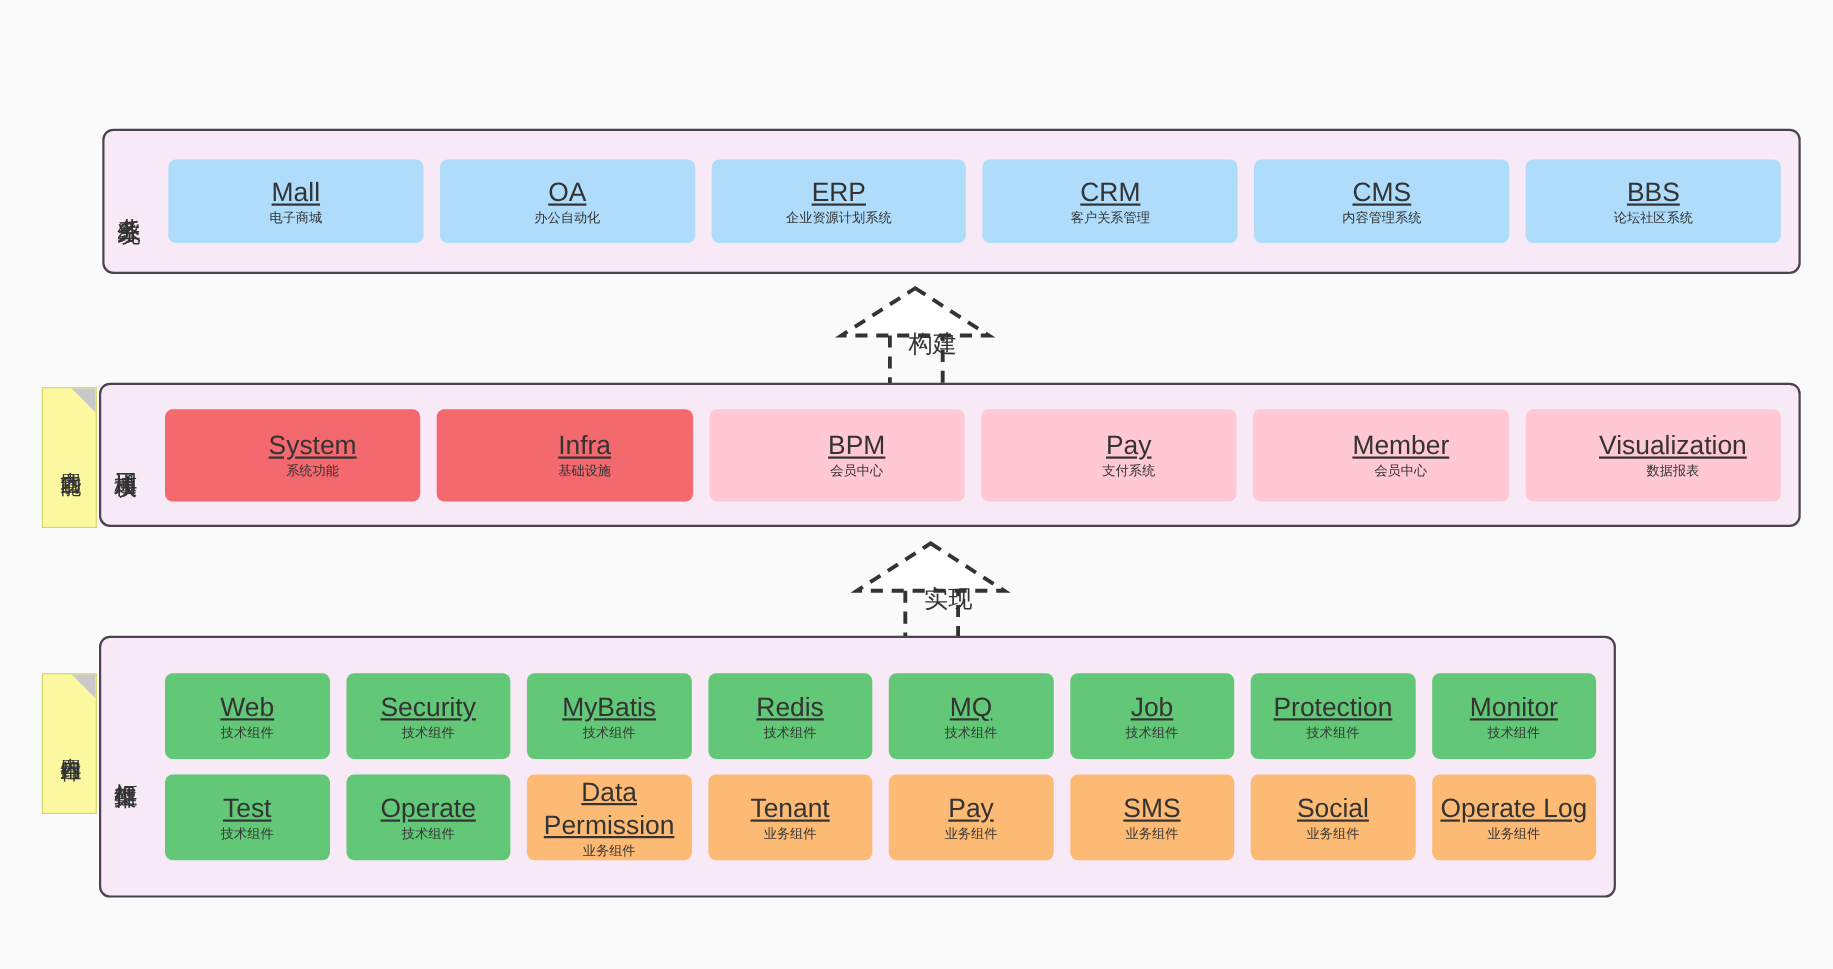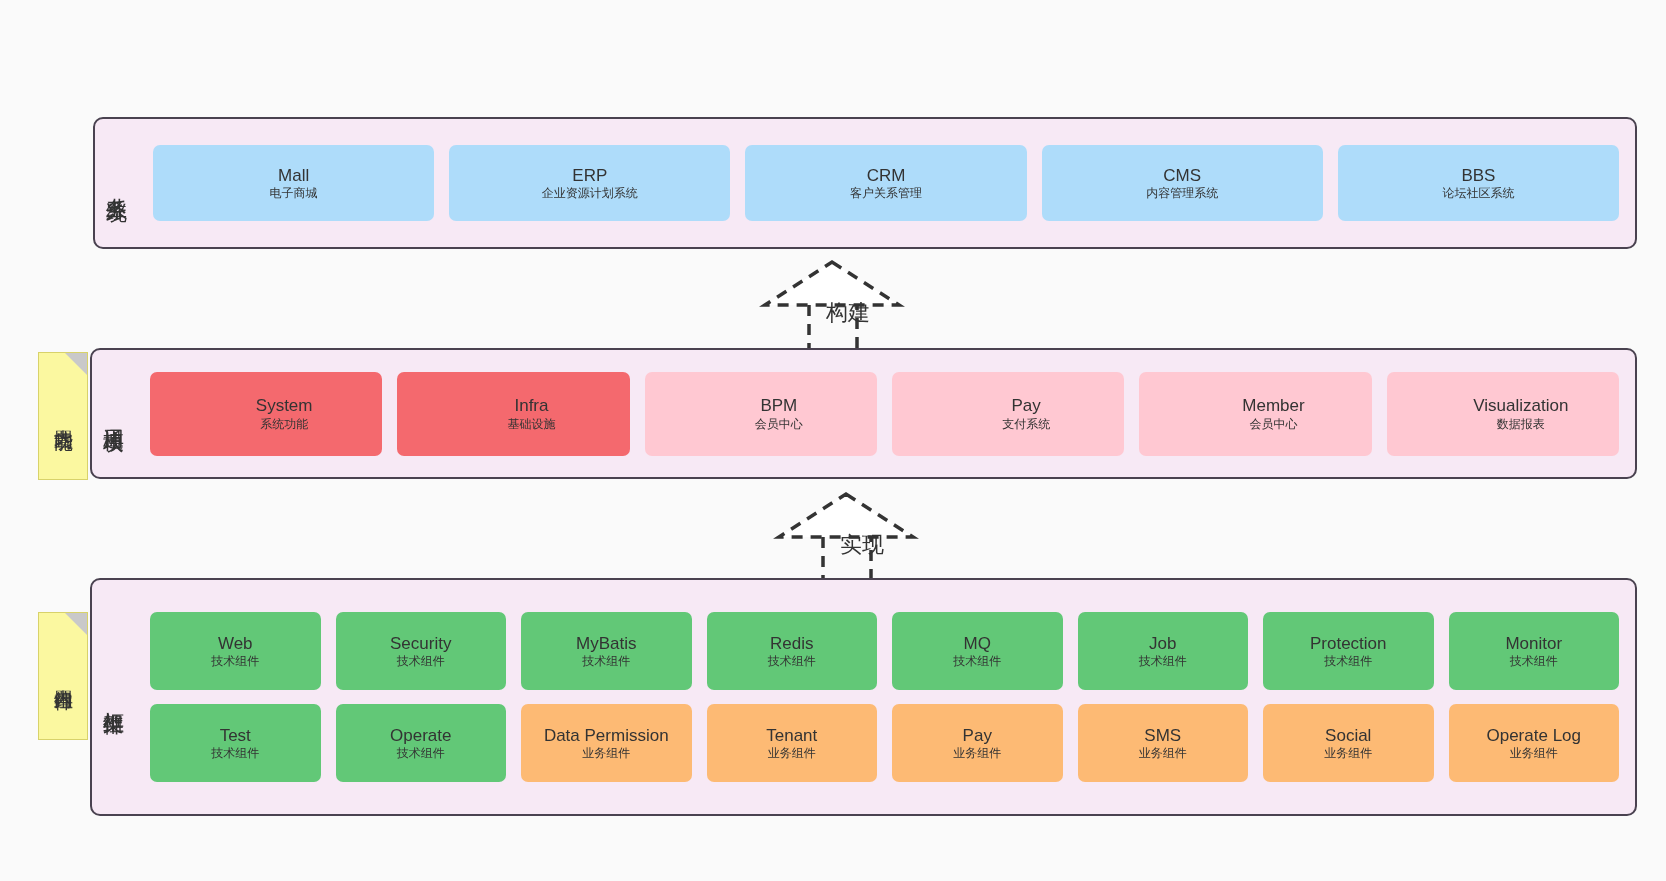--- a/index.html
+++ b/index.html
@@ -70,21 +70,21 @@
     border-radius: 7px;
     display: flex;
     flex-direction: column;
     align-items: center;
     justify-content: center;
     text-align: center;
     padding: 6px 8px;
     color: #333333;
     line-height: 1.25;
   }
-  .card .t1 { font-size: 17px; }
+  .card .t1 { font-size: 24px; text-decoration: underline; }
   .card .t2 { font-size: 12px; }
 
   
   .c-blue        { background: #AEDCFA; }
   .c-red         { background: #F4696E; }
   .c-pink        { background: #FFC8D2; }
   .c-green       { background: #62C877; }
   .c-lightgreen  { background: #fdba74; }
 
   
@@ -145,20 +145,24 @@
 
 <div id="stage">
 
   <div class="band row-biz" id="band-business-system" style="left:93px; top:117px; width:1544px; height:132px;">
     <div class="band-label">业务系统</div>
     <div class="band-body">
       <div class="card-row">
         <div class="card c-blue">
           <span class="t1">Mall</span>
           <span class="t2">电子商城</span>
+        </div>
+        <div class="card c-blue">
+          <span class="t1">OA</span>
+          <span class="t2">办公自动化</span>
         </div>
         <div class="card c-blue">
           <span class="t1">ERP</span>
           <span class="t2">企业资源计划系统</span>
         </div>
         <div class="card c-blue">
           <span class="t1">CRM</span>
           <span class="t2">客户关系管理</span>
         </div>
         <div class="card c-blue">
@@ -226,21 +230,21 @@
       <path d="M 52 47 L 52 92 L 100 92 L 100 47" fill="none" stroke="#333333" stroke-width="3.5" stroke-dasharray="11 8"></path>
     </svg>
     <span class="conn-label">实现</span>
   </div>
 
   <div class="sticky" style="left:38px; top:612px; height:128px;">
     <span class="fold"></span>
     <span>内置组件</span>
   </div>
 
-  <div class="band row-fw" id="band-framework-component" style="left:90px; top:578px; width:1547px; height:238px;">
+  <div class="band row-fw" id="band-framework-component" style="left:90px; top:578px; width:1379px; height:238px;">
     <div class="band-label">框架组件</div>
     <div class="band-body">
 
       <div class="card-row">
         <div class="card c-green">
           <span class="t1">Web</span>
           <span class="t2">技术组件</span>
         </div>
         <div class="card c-green">
           <span class="t1">Security</span>

